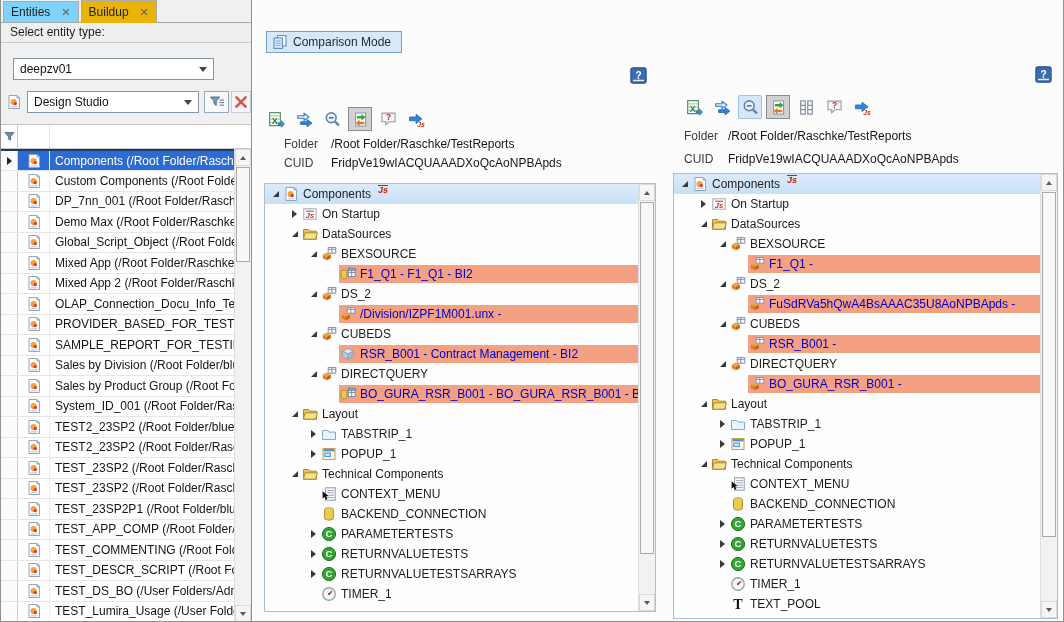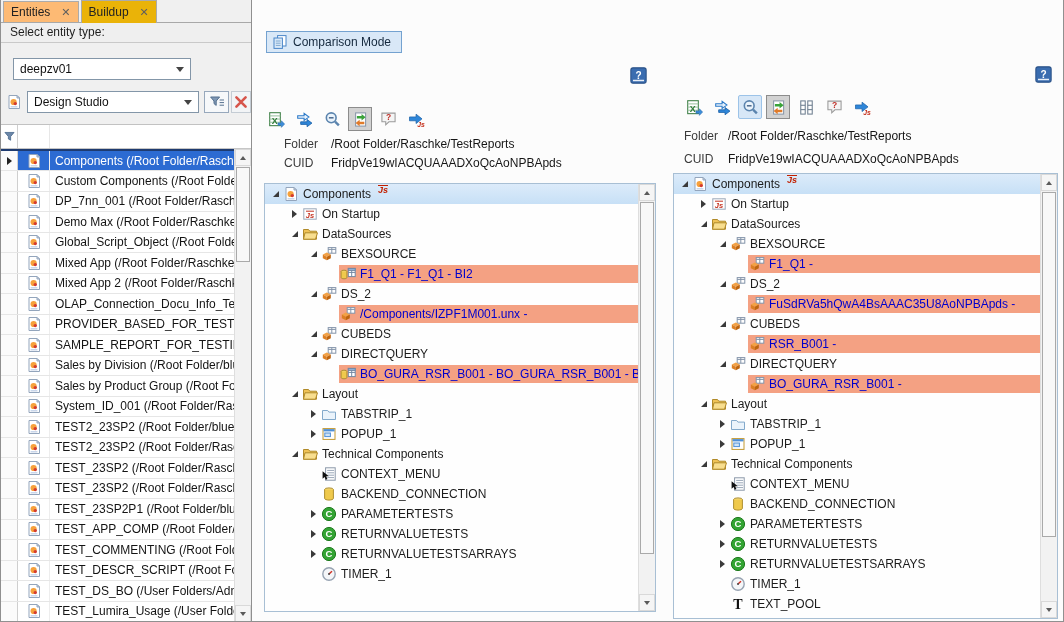--- a/index.html
+++ b/index.html
@@ -2,21 +2,21 @@
 <html><head>
 <meta charset="utf-8">
 <style>
   html,body{margin:0;padding:0;}
   body{font-family:"Liberation Sans","DejaVu Sans",sans-serif;font-size:12px;color:#1c1c1c;background:#fff;}
   .screen{position:relative;width:1064px;height:622px;background:#FCFCFC;overflow:hidden;
           border-left:1px solid #909090;border-right:1px solid #909090;border-bottom:1px solid #909090;box-sizing:border-box;}
   
   .sidebar{position:absolute;left:0;top:0;width:251px;height:622px;background:#F0F0F0;border-right:1px solid #8F8F8F;box-sizing:border-box;}
   .tabbar{height:23px;background:#F0F0F0;border-bottom:1px solid #A8A8A8;display:flex;align-items:flex-end;padding-left:2px;box-sizing:border-box;}
-  .tab{height:20px;padding:0 7px;background:#fdba74;border:1px solid #ABABAB;border-bottom:none;margin-right:2px;
+  .tab{height:20px;padding:0 7px;background:#7dd3fc;border:1px solid #ABABAB;border-bottom:none;margin-right:2px;
        display:flex;align-items:center;gap:11px;color:#222;}
   .tab.active{background:#eab308;height:22px;margin-bottom:-1px;}
   .tabx{color:#5f5f5f;font-size:11px;line-height:1;}
   .sb-header{position:absolute;top:23px;left:0;right:0;height:19px;line-height:19px;padding-left:9px;background:#EFEFEF;
              border-bottom:1px solid #C9C9C9;color:#1f1f1f;}
   .combo{position:absolute;background:#fff;border:1px solid #8396A8;display:flex;align-items:center;padding-left:6px;color:#111;box-sizing:border-box;}
   .caret{margin-left:auto;margin-right:6px;width:0;height:0;border-left:4px solid transparent;border-right:4px solid transparent;border-top:5px solid #444;}
   .ic{display:inline-flex;width:16px;height:16px;flex:none;}
   .ic svg{width:100%;height:100%;}
   .tool-btn{position:absolute;display:flex;align-items:center;justify-content:center;box-sizing:border-box;padding:0;}
@@ -73,21 +73,21 @@
         <span>Entities</span>
         <span class="tabx">✕</span>
       </div>
       <div class="tab active">
         <span>Buildup</span>
         <span class="tabx">✕</span>
       </div>
     </div>
     <div class="sb-header">Select entity type:</div>
 
-    <div class="combo" style="left:12px;top:58px;width:178px;height:22px;">
+    <div class="combo" style="left:12px;top:58px;width:201px;height:22px;">
       <span>deepzv01</span>
       <span class="caret"></span>
     </div>
 
     <span class="ic" style="position:absolute;left:5px;top:94px;">
         <svg viewBox="0 0 16 16">
           <path d="M3 1.5h8l2.5 2.5v10.5H3z" fill="#fff" stroke="#93A5BC"></path>
           <path d="M11 1.5l2.5 2.5H11z" fill="#D9E2EE" stroke="#93A5BC"></path>
           <circle cx="7.6" cy="8" r="3.1" fill="#F6A13C"></circle>
           <circle cx="9.3" cy="9.6" r="1.7" fill="#D43B30"></circle>
@@ -679,39 +679,52 @@
               <span class="ic">
                 <svg viewBox="0 0 16 16">
                   <rect x="7.2" y="1.6" width="7.6" height="5.6" fill="#fff" stroke="#8494AA"></rect>
                   <line x1="7.2" y1="3.4" x2="14.8" y2="3.4" stroke="#8494AA"></line>
                   <line x1="10.8" y1="1.6" x2="10.8" y2="7.2" stroke="#8494AA"></line>
                   <path d="M1.8 8.6l4-2.1 4 2.1-4 2.1z" fill="#F2A145"></path>
                   <path d="M1.8 8.6v3.6l4 2v-3.5z" fill="#DD7F22"></path>
                   <path d="M9.8 8.6v3.6l-4 2v-3.5z" fill="#BE650F"></path>
                 </svg>
               </span>
-              <span>/Components/IZPF1M001.unx -</span>
+              <span>/Division/IZPF1M001.unx -</span>
             </div>
           </div>
           <div class="trow" style="padding-left: 42px;">
             <span class="exp">
               <span class="te"></span>
             </span>
             <div class="band">
               <span class="ic">
                 <svg viewBox="0 0 16 16">
                   <rect x="7.2" y="1.6" width="7.6" height="5.6" fill="#fff" stroke="#8494AA"></rect>
                   <line x1="7.2" y1="3.4" x2="14.8" y2="3.4" stroke="#8494AA"></line>
                   <line x1="10.8" y1="1.6" x2="10.8" y2="7.2" stroke="#8494AA"></line>
                   <path d="M1.8 8.6l4-2.1 4 2.1-4 2.1z" fill="#F2A145"></path>
                   <path d="M1.8 8.6v3.6l4 2v-3.5z" fill="#DD7F22"></path>
                   <path d="M9.8 8.6v3.6l-4 2v-3.5z" fill="#BE650F"></path>
                 </svg>
               </span>
               <span>CUBEDS</span>
+            </div>
+          </div>
+          <div class="trow" style="padding-left: 61px;">
+            <span class="exp"></span>
+            <div class="band diff">
+              <span class="ic">
+                <svg viewBox="0 0 16 16">
+                  <path d="M8 2.6l5.4 2.7L8 8 2.6 5.3z" fill="#E4EAF2" stroke="#8FA3BC"></path>
+                  <path d="M2.6 5.3L8 8v5.4L2.6 10.7z" fill="#BFCDE0" stroke="#8FA3BC"></path>
+                  <path d="M13.4 5.3L8 8v5.4l5.4-2.7z" fill="#A5B8D0" stroke="#8FA3BC"></path>
+                </svg>
+              </span>
+              <span>RSR_B001 - Contract Management - BI2</span>
             </div>
           </div>
           <div class="trow" style="padding-left: 42px;">
             <span class="exp">
               <span class="te"></span>
             </span>
             <div class="band">
               <span class="ic">
                 <svg viewBox="0 0 16 16">
                   <rect x="7.2" y="1.6" width="7.6" height="5.6" fill="#fff" stroke="#8494AA"></rect>

